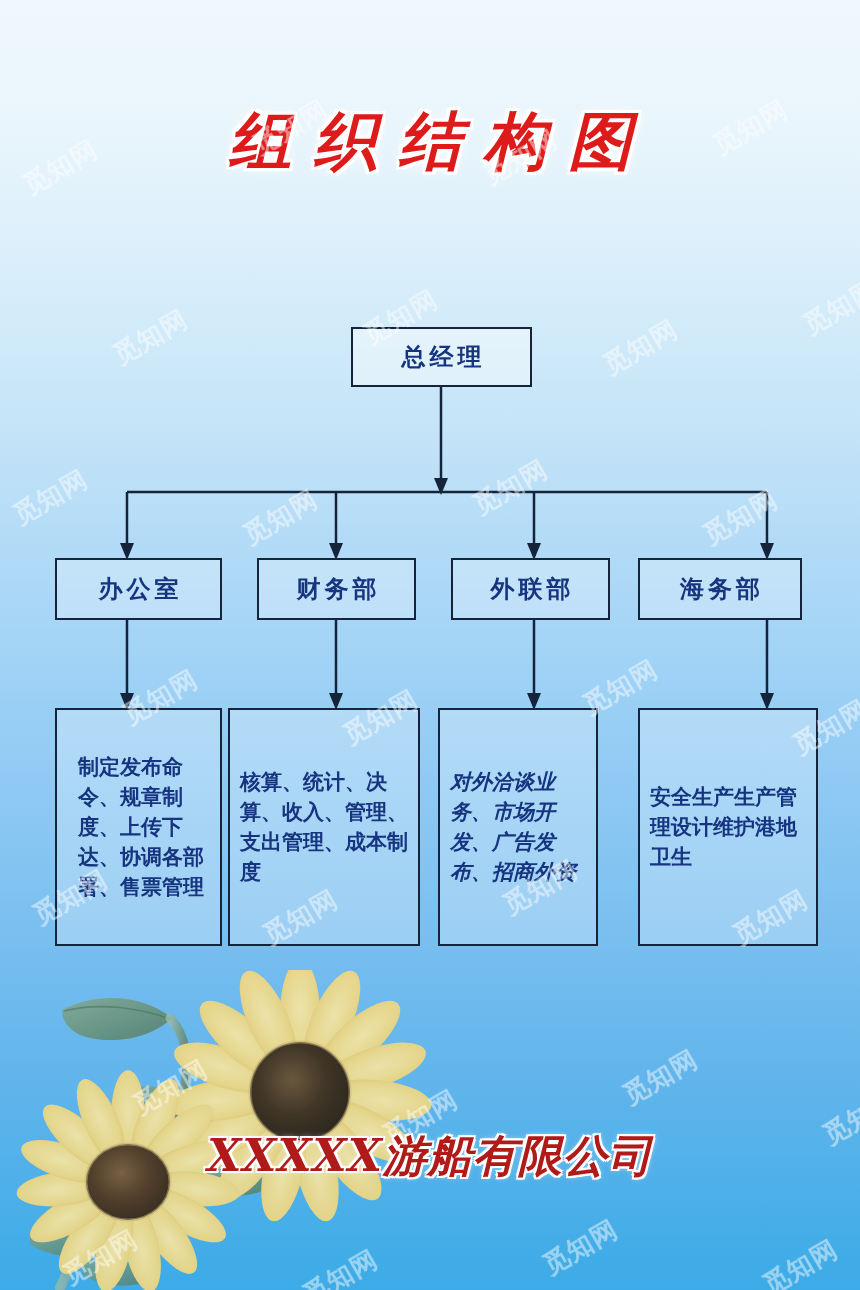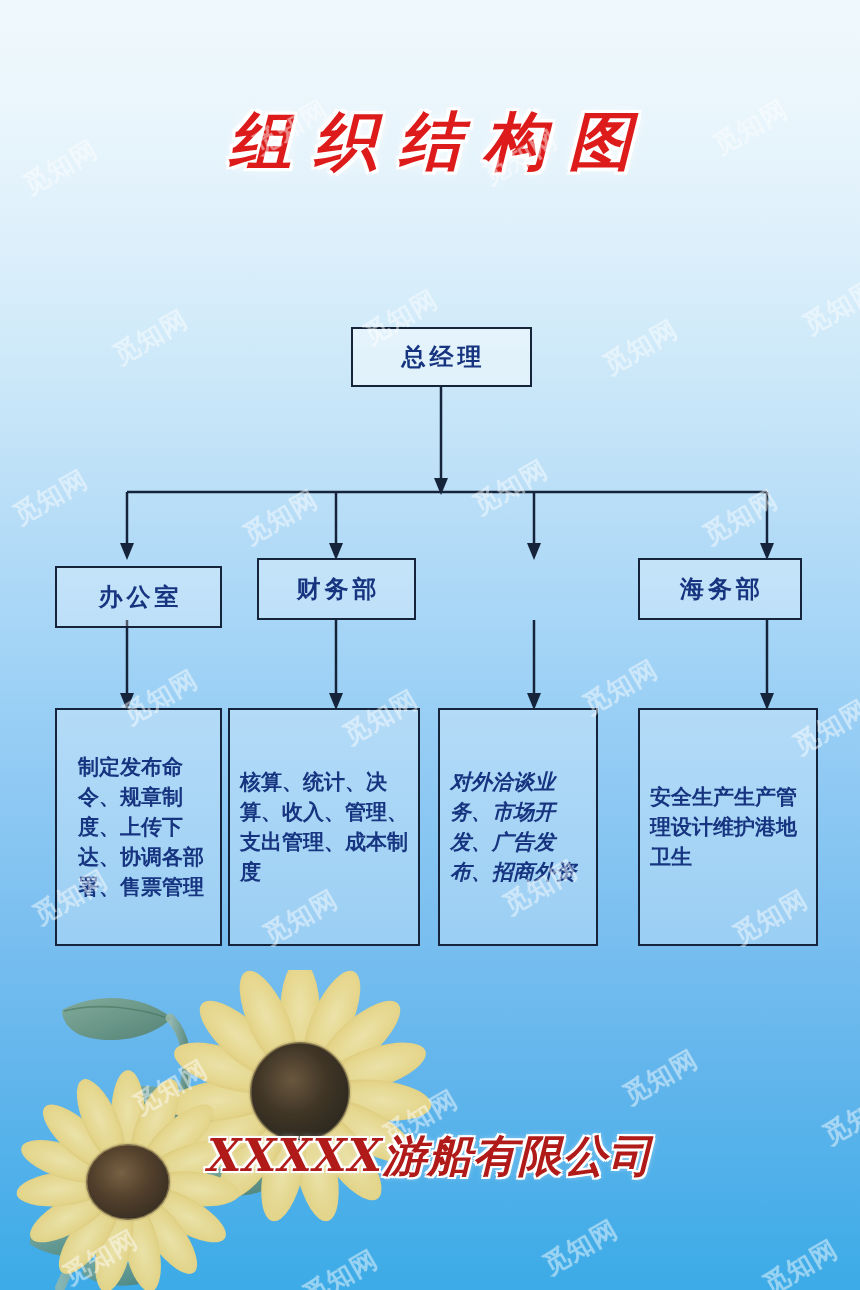--- a/index.html
+++ b/index.html
@@ -297,25 +297,28 @@
         <polygon points="336,710 329,693 343,693"></polygon>
         <polygon points="534,710 527,693 541,693"></polygon>
         <polygon points="767,710 760,693 774,693"></polygon>
       </g>
     </svg>
 
     <div class="node top-node" style="left:351px; top:327px; width:181px; height:60px;">
       <span class="node-label">总经理</span>
     </div>
 
-    <div class="node" style="left:55px; top:558px; width:167px; height:62px;margin-top:8px;">
+    <div class="node" style="left:55px; top:558px; width:167px; height:62px;">
       <span class="node-label">办公室</span>
     </div>
     <div class="node" style="left:257px; top:558px; width:159px; height:62px;">
       <span class="node-label">财务部</span>
+    </div>
+    <div class="node" style="left:451px; top:558px; width:159px; height:62px;">
+      <span class="node-label">外联部</span>
     </div>
     <div class="node" style="left:638px; top:558px; width:164px; height:62px;">
       <span class="node-label">海务部</span>
     </div>
 
     <div class="node detail-node" style="left:55px; top:708px; width:167px; height:238px;padding-left:21px;">
       <span class="detail-text">制定发布命令、规章制度、上传下达、协调各部署、售票管理</span>
     </div>
     <div class="node detail-node" style="left:228px; top:708px; width:192px; height:238px;">
       <span class="detail-text">核算、统计、决算、收入、管理、支出管理、成本制度</span>

